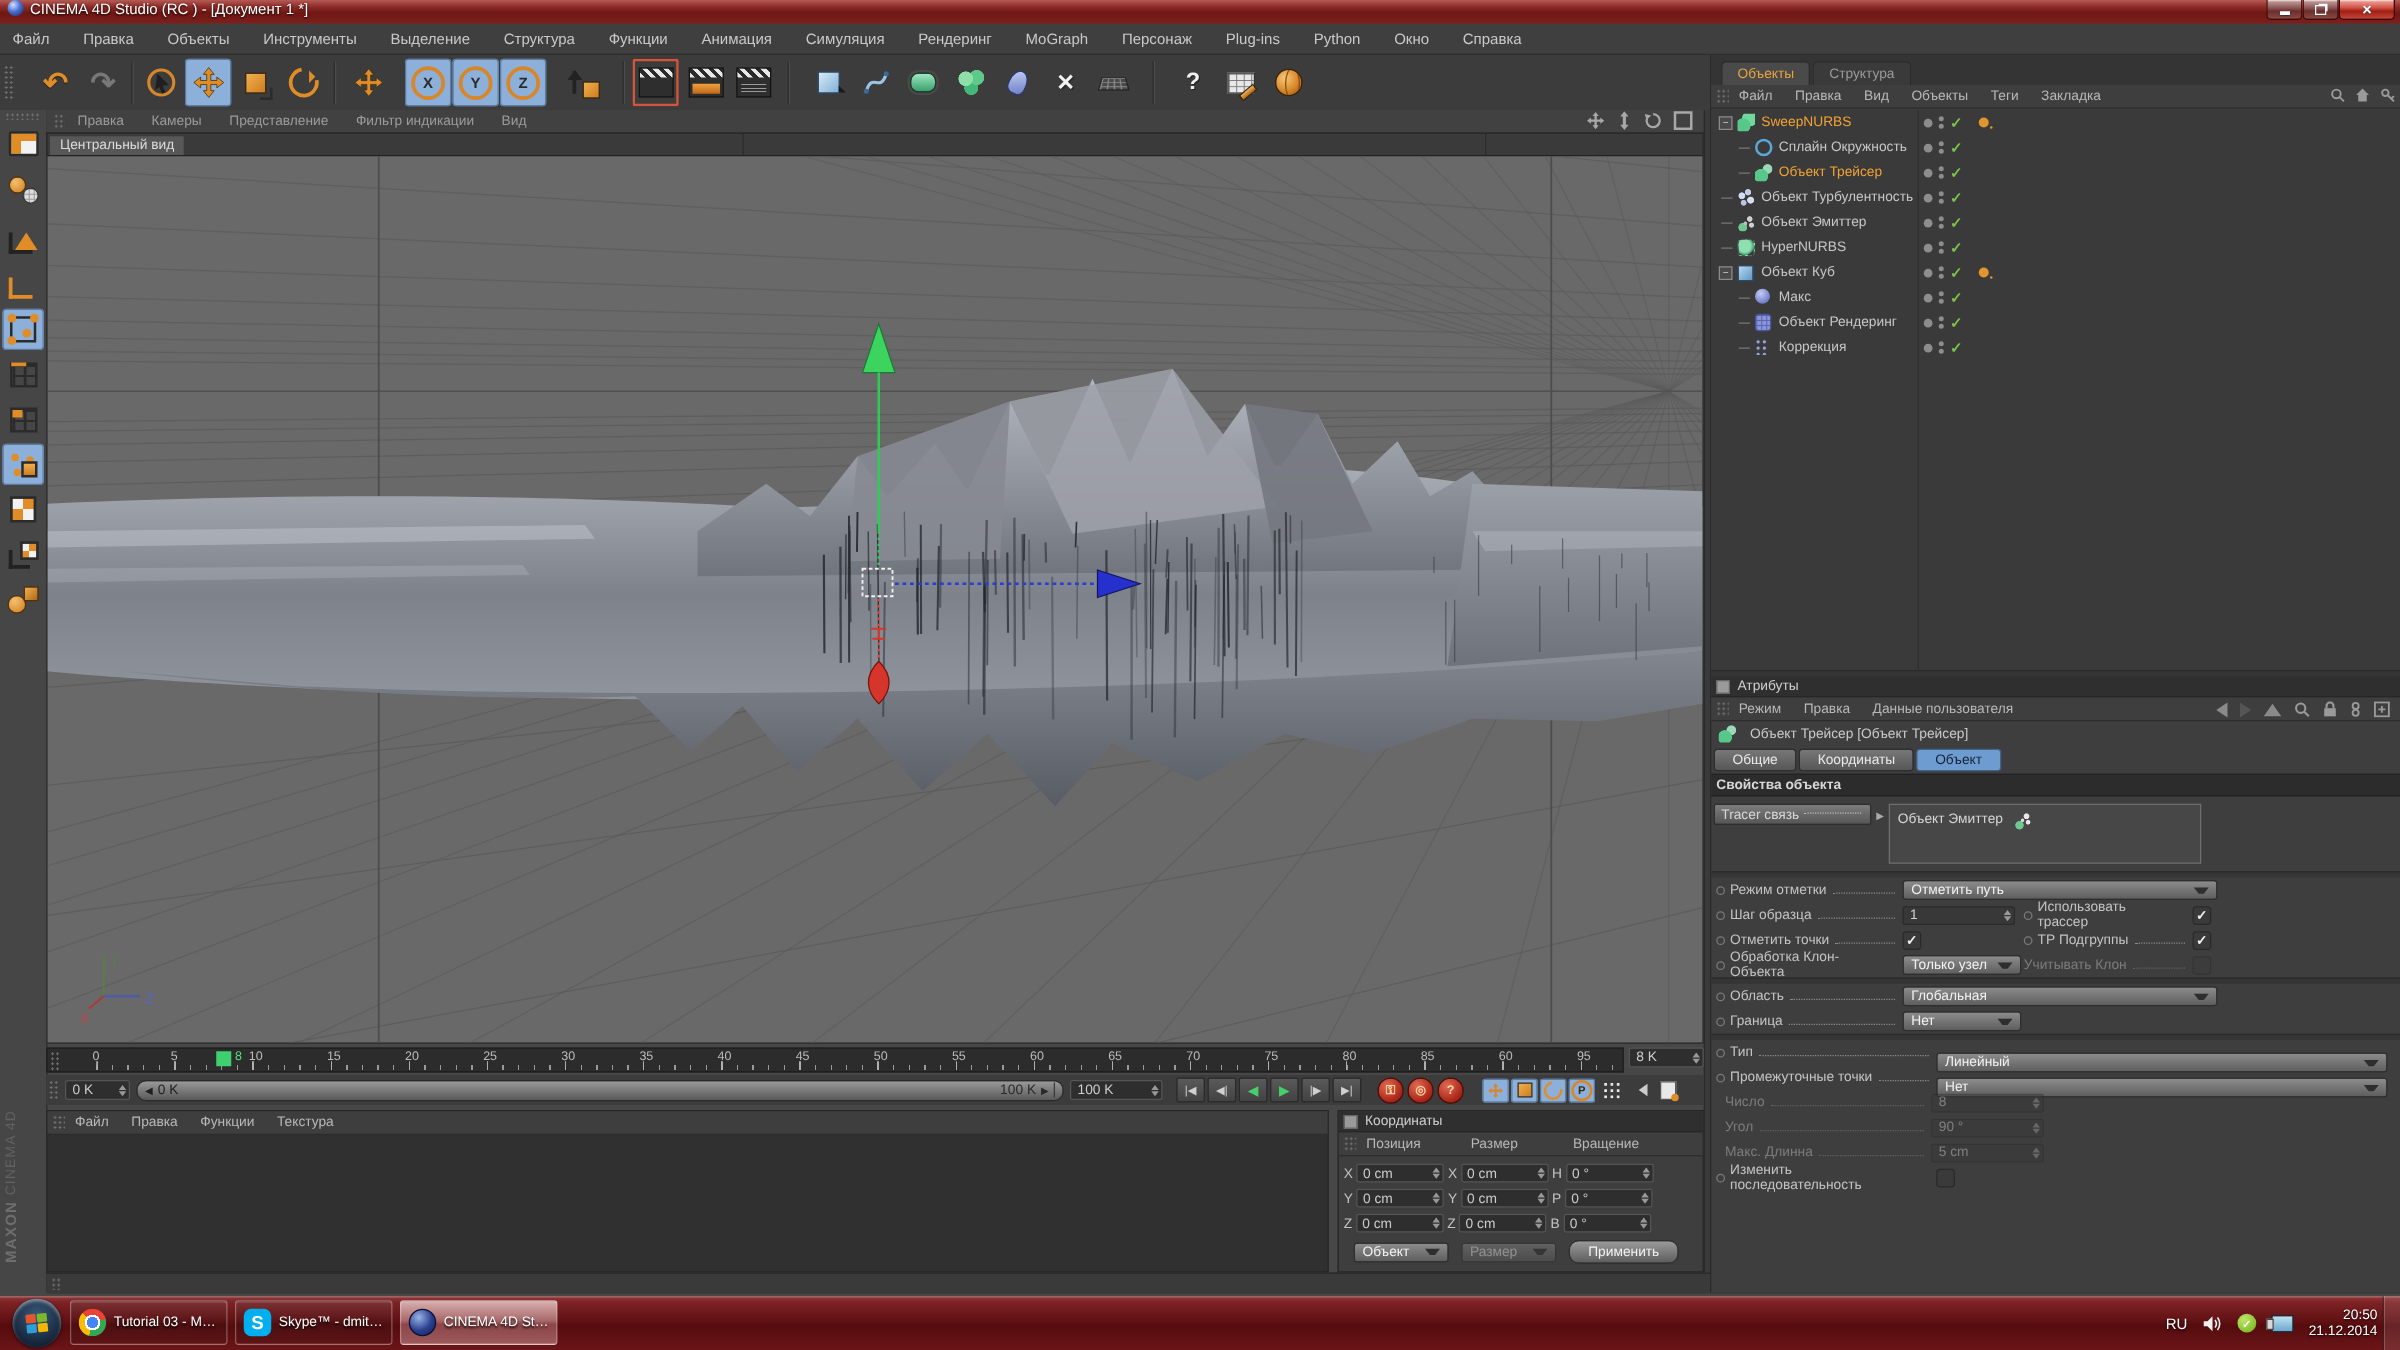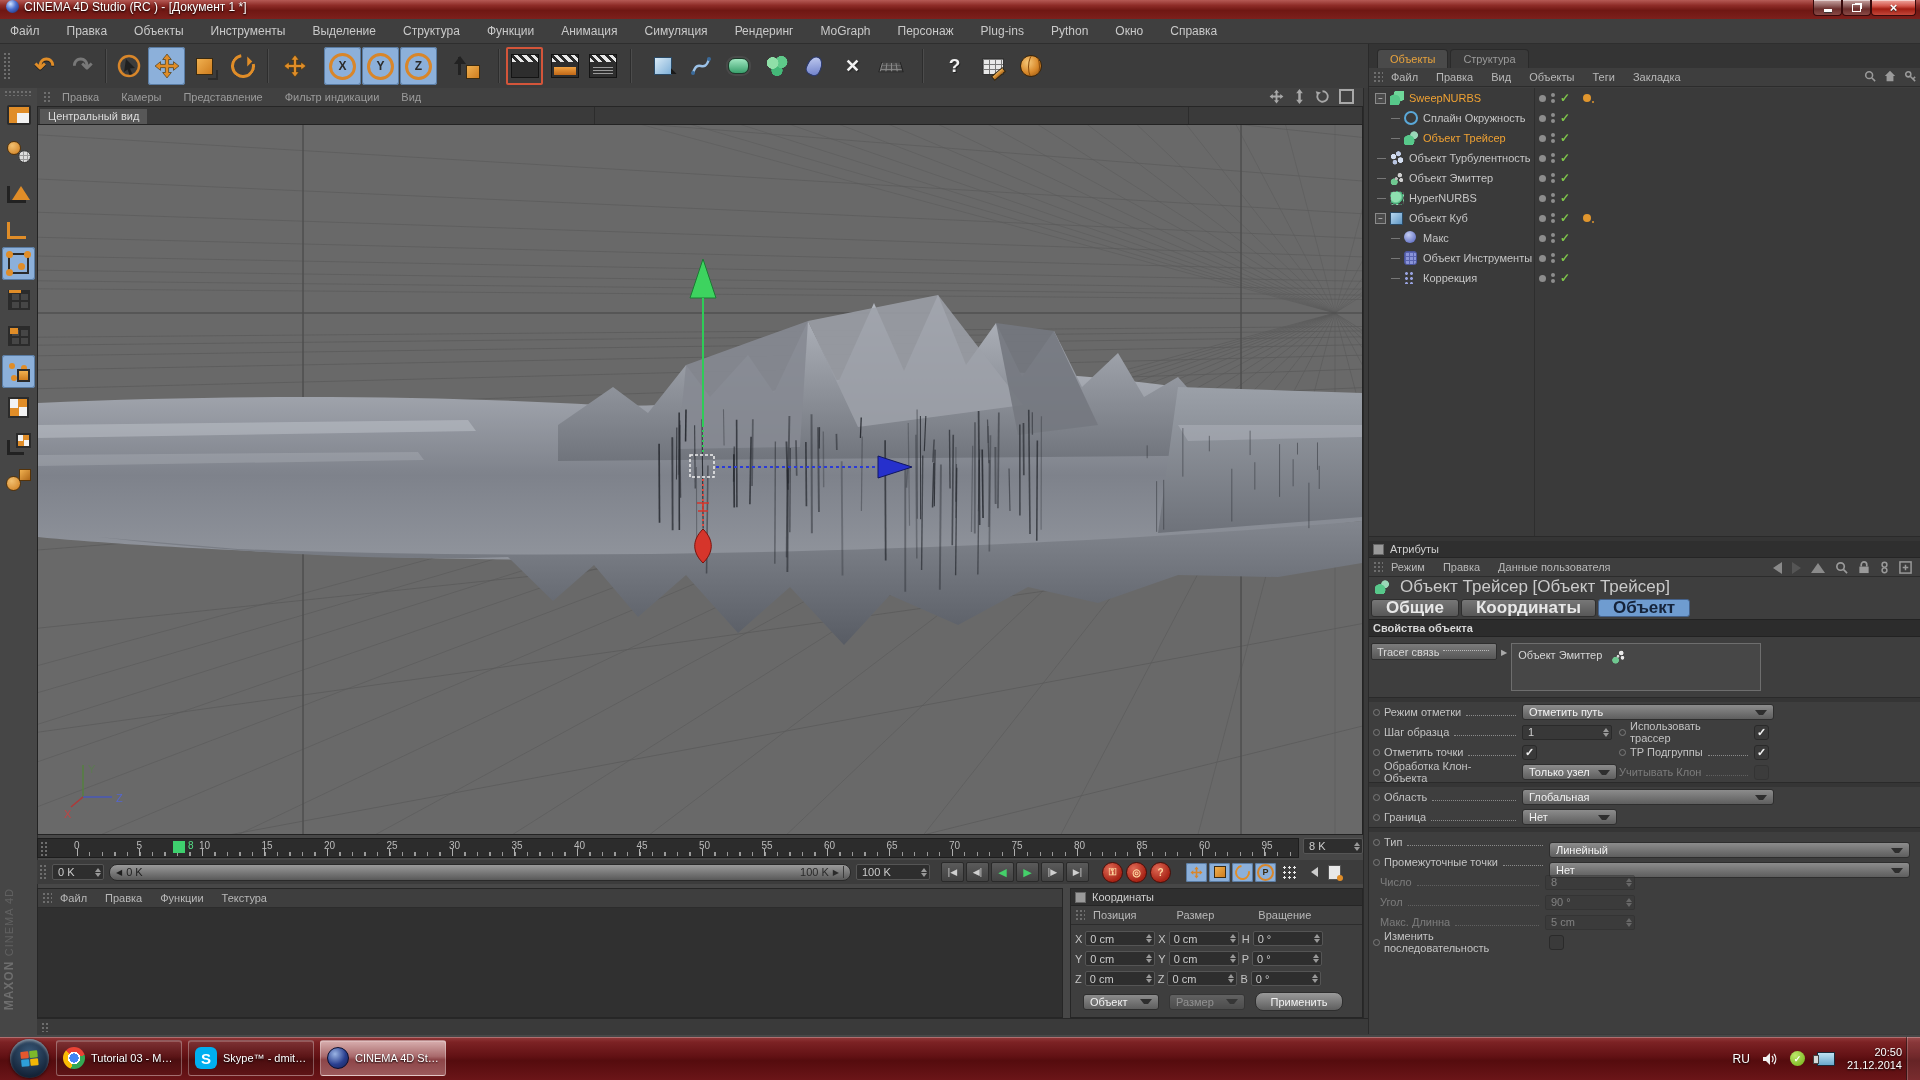--- a/index.html
+++ b/index.html
@@ -209,24 +209,24 @@
   .i-corr{background-image:radial-gradient(#98a2e0 38%,transparent 42%);background-size:5px 5px;width:10px;height:13px;}
   .toggles{position:absolute;left:170px;display:flex;align-items:center;gap:5px;}
   .laydot{width:7px;height:7px;border-radius:50%;background:#8d8d8d;}
   .vdots{display:flex;flex-direction:column;gap:2px;}
   .vdots i{width:4px;height:4px;border-radius:50%;background:#8d8d8d;}
   .gchk{color:#7ec44a;font-size:12px;font-weight:bold;}
   .tagdot{width:8px;height:8px;border-radius:50%;background:#e0962e;box-shadow:6px 4px 0 -3px #e0962e;}
   
   .attrs{position:absolute;left:0;top:492px;width:100%;}
   .asep{height:4px;background:#353535;border-top:1px solid #2a2a2a;}
-  .objrow{height:20px;display:flex;align-items:center;gap:6px;padding-left:6px;color:#cacaca;font-size:17px;}
+  .objrow{height:20px;display:flex;align-items:center;gap:6px;padding-left:6px;color:#cacaca;font-size:11px;}
   .atabs{height:22px;display:flex;align-items:center;gap:2px;padding-left:2px;}
   .atab{height:16px;display:flex;align-items:center;padding:0 14px;background:linear-gradient(#777,#575757);
-    border:1px solid #2e2e2e;border-radius:3px;color:#e8e8e8;font-size:17px;font-weight:bold;}
+    border:1px solid #2e2e2e;border-radius:3px;color:#e8e8e8;font-size:11px;}
   .atab.active{background:#6f9cd0;color:#15233a;border-color:#44618a;}
   .sechdr{height:16px;background:#2c2c2c;color:#d8d8d8;font-weight:bold;font-size:11px;display:flex;align-items:center;padding-left:4px;
     border-top:1px solid #222;border-bottom:1px solid #222;}
   .tracerrow{display:flex;align-items:flex-start;padding:6px 8px 6px 2px;gap:4px;}
   .linkbtn{width:126px;height:17px;background:linear-gradient(#7c7c7c,#565656);border:1px solid #2e2e2e;border-radius:2px;
     color:#d8d8d8;font-size:11px;display:flex;align-items:center;padding:0 5px;box-sizing:border-box;}
   .linkbtn::after{content:"";flex:1;border-bottom:1px dotted #bbb;margin:0 2px 3px 4px;}
   .linkarrow{color:#aaa;font-size:8px;margin-top:5px;}
   .linkbox{width:250px;height:48px;background:#474747;border:1px solid #6e6e6e;display:flex;align-items:flex-start;gap:8px;
     padding:5px 6px;box-sizing:border-box;color:#d6d6d6;font-size:11px;}
@@ -1074,21 +1074,21 @@
               <i></i>
             </span>
             <span class="gchk">✓</span>
           </span>
       </div>
       <div class="trow" style="padding-left:22px;">
         <span class="twig"></span>
           <span class="ticon">
             <span class="i-deform" style="display:block;"></span>
           </span>
-        <span class="nm">Объект Инструменты</span>
+        <span class="nm">Объект Рендеринг</span>
         <span class="toggles">
             <span class="laydot"></span>
             <span class="vdots">
               <i></i>
               <i></i>
             </span>
             <span class="gchk">✓</span>
           </span>
       </div>
       <div class="trow" style="padding-left:22px;">

